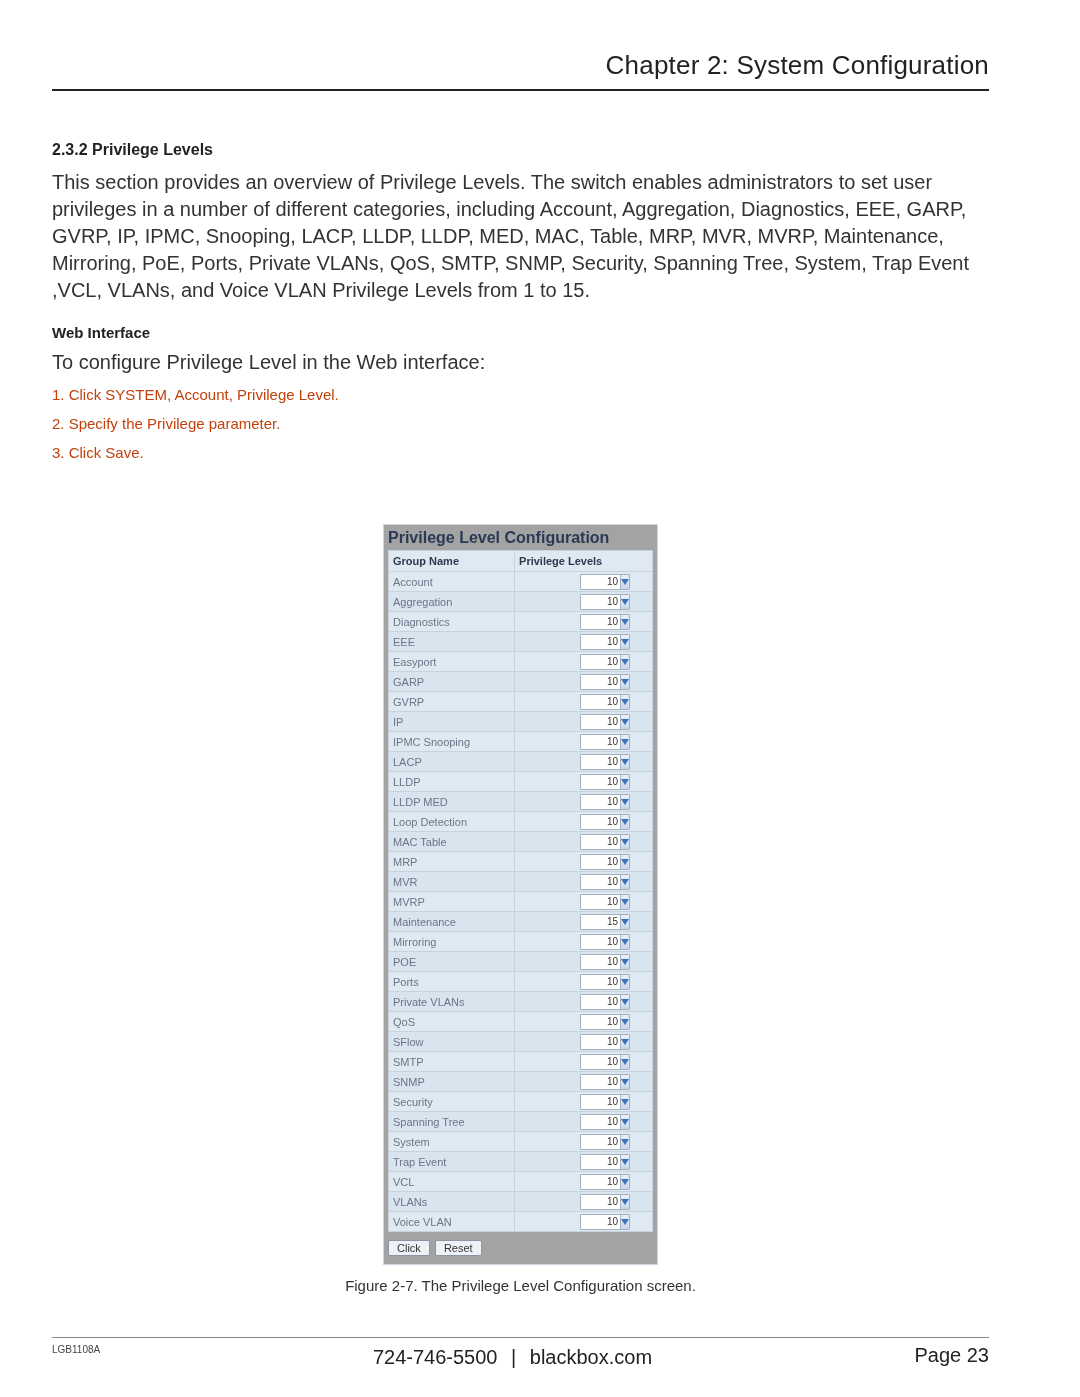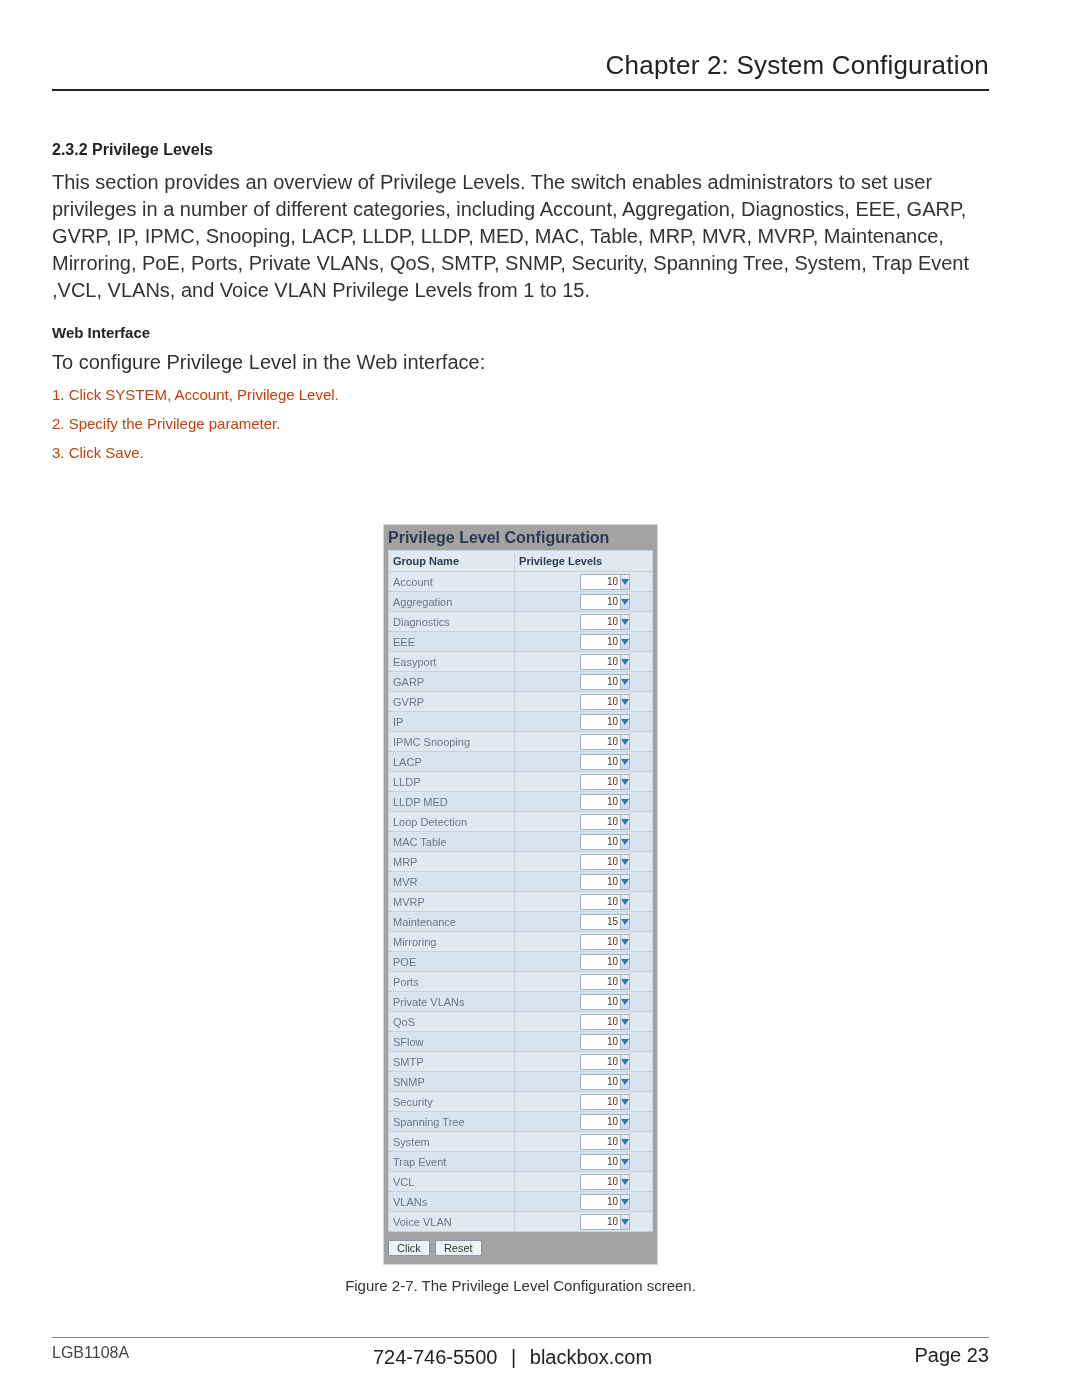--- a/index.html
+++ b/index.html
@@ -170,21 +170,21 @@
     right: 52px;
     bottom: 30px;
     border-top: 1px solid #888;
     padding-top: 6px;
     display: flex;
     align-items: flex-start;
     justify-content: space-between;
     font-family: "Segoe UI", Arial, sans-serif;
   }
   .footer .model {
-    font-size: 16px;
+    font-size: 10px;
     color: #444;
   }
   .footer .center {
     font-size: 20px;
     color: #222;
     position: absolute;
     left: 0; right: 16px;
     text-align: center;
     top: 8px;
   }

